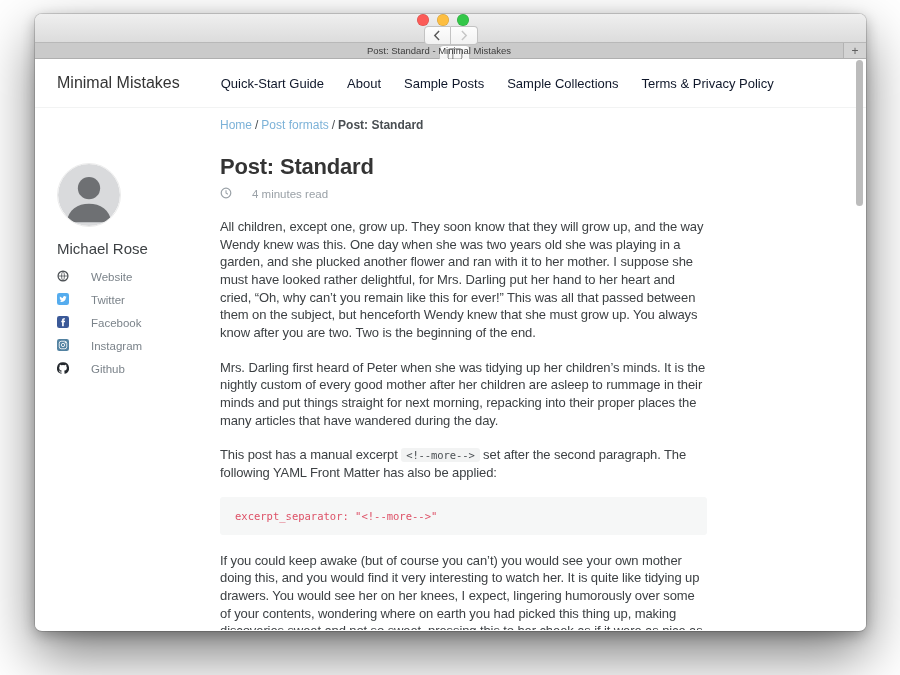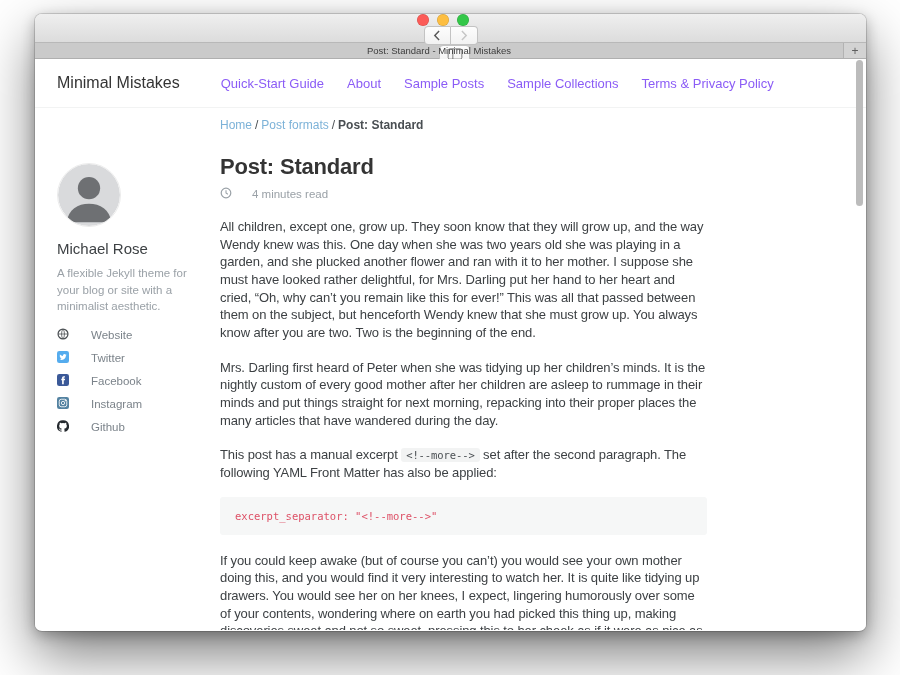--- a/index.html
+++ b/index.html
@@ -39,21 +39,21 @@
   .newtab { width:23px; border-left:1px solid #b2b2b2; background:#d3d3d3; color:#5e5e5e; font-size:12px;
             display:flex; align-items:center; justify-content:center; }
 
   
   .content { position:relative; height:571px; background:#fff; overflow:hidden; }
   .scroll-thumb { position:absolute; right:3px; top:1px; width:7px; height:146px; background:#bcbcbc; border-radius:4px; }
 
   .masthead { height:49px; border-bottom:1px solid #f2f3f3; display:flex; align-items:center; padding-left:22px; }
   .site-title { font-size:16px; font-weight:400; color:#343434; margin-right:41px; cursor:default; }
   .masthead nav { display:flex; }
-  .masthead nav a { font-size:13px; color:#8b5cf6; margin-right:23px; text-decoration:none; cursor:default; }
+  .masthead nav a { font-size:13px; color:#0f172a; margin-right:23px; text-decoration:none; cursor:default; }
 
   .breadcrumb { position:absolute; left:185px; top:59px; font-size:12px; color:#494e52; }
   .breadcrumb a { color:#7cb2d8; text-decoration:none; }
   .breadcrumb .sep { color:#494e52; padding:0 3px; }
   .breadcrumb .current { font-weight:700; color:#494e52; }
 
   .sidebar { position:absolute; left:22px; top:104px; width:148px; }
   .avatar { width:64px; height:64px; border-radius:50%; overflow:hidden; border:1px solid #ececec; }
   .author-name { margin-top:13px; font-size:15px; color:#3d4144; }
   .author-bio { margin-top:8px; font-size:11.5px; line-height:1.45; color:#9aa1a7; width:138px; }
@@ -164,21 +164,20 @@
             <clipPath id="av">
                 <circle cx="32" cy="32" r="32"></circle>
               </clipPath>
             <g clip-path="url(#av)">
               <circle cx="32" cy="25" r="11.5" fill="#6e7073"></circle>
               <path d="M9 60c1.5-13 11.5-19 23-19s21.5 6 23 19z" fill="#6e7073"></path>
             </g>
           </svg>
         </div>
         <div class="author-name">Michael Rose</div>
-        <div class="author-bio">A flexible Jekyll theme for your blog or site with a minimalist aesthetic.</div>
         <ul class="author-links">
           <li>
             <span><svg width="12" height="12" viewBox="0 0 16 16">
                   <circle cx="8" cy="8" r="6.6" fill="none" stroke="#494e52" stroke-width="1.6"></circle>
                   <path d="M1.4 8h13.2M8 1.4c-2.6 2-2.6 11.2 0 13.2M8 1.4c2.6 2 2.6 11.2 0 13.2" fill="none" stroke="#494e52"></path>
                 </svg></span>
             <span>Website</span>
           </li>
           <li>
             <span><svg width="12" height="12" viewBox="0 0 16 16">

